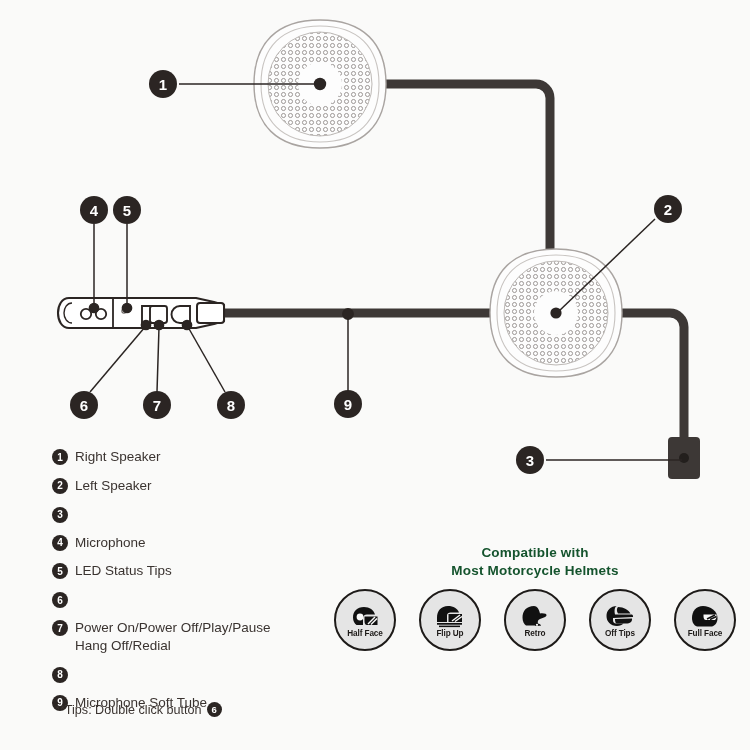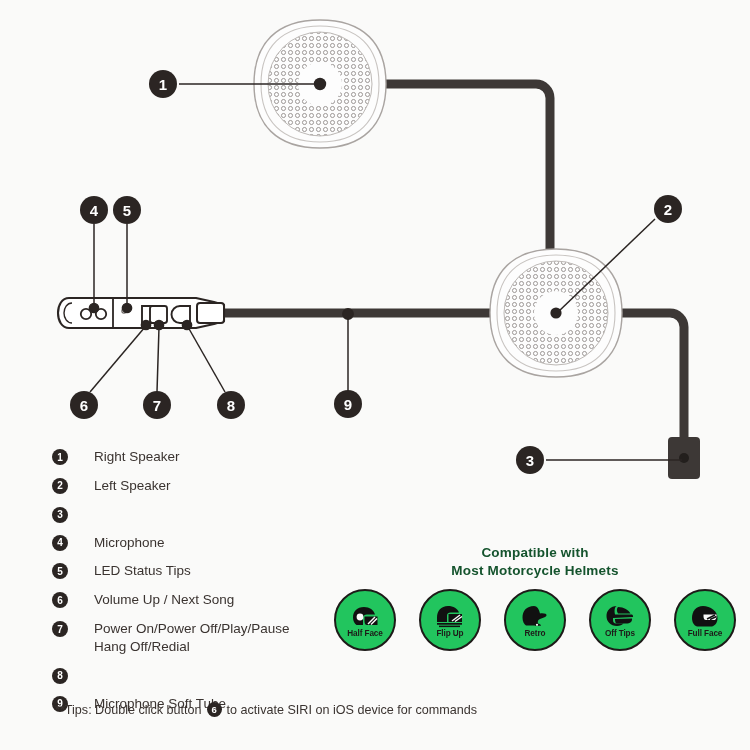--- a/index.html
+++ b/index.html
@@ -38,21 +38,21 @@
   }
   .legend-badge{
     flex:0 0 auto;
     width:16px;height:16px;border-radius:50%;
     background:#2b2523;color:#fff;
     font-size:10px;font-weight:700;
     display:flex;align-items:center;justify-content:center;
     margin-top:1px;
   }
   .legend-text{
-    margin-left:26px;
+    margin-left:7px;
     font-size:13.5px;
     line-height:1.32;
     color:#3a3330;
     white-space:pre-line;
   }
 
   
   #tips{
     position:absolute;left:55px;top:702px;
     font-size:12.6px;color:#3a3330;
@@ -75,21 +75,21 @@
   #compat .helmets{
     display:flex;justify-content:space-between;
     margin-top:9px;padding:0 4px;
   }
   .helmet{
     width:62px;height:62px;border-radius:50%;
     border:2px solid #1d1a18;
     display:flex;flex-direction:column;
     align-items:center;justify-content:center;
     box-sizing:border-box;
-    background:#22c55e;
+    background:#e5e5e5;
   }
   .helmet .glyph{height:27px;display:flex;align-items:flex-end;justify-content:center;}
   .helmet .hlabel{
     font-size:8.2px;font-weight:700;color:#1d1a18;
     margin-top:1px;letter-spacing:-.1px;white-space:nowrap;
   }
 </style>
 </head>
 <body>
 
@@ -231,40 +231,38 @@
     <div class="legend-row">
       <div class="legend-badge">4</div>
       <div class="legend-text">Microphone</div>
     </div>
     <div class="legend-row">
       <div class="legend-badge">5</div>
       <div class="legend-text">LED Status Tips</div>
     </div>
     <div class="legend-row">
       <div class="legend-badge">6</div>
-      <div class="legend-text">Volume Up / Next Song</div>
     </div>
     <div class="legend-row">
       <div class="legend-badge">7</div>
       <div class="legend-text">Power On/Power Off/Play/Pause
 Hang Off/Redial</div>
     </div>
     <div class="legend-row">
       <div class="legend-badge">8</div>
     </div>
     <div class="legend-row">
       <div class="legend-badge">9</div>
       <div class="legend-text">Microphone Soft Tube</div>
     </div>
   </div>
 
   <div id="tips">
     <span>**Tips: Double click button</span>
     <span class="tip-badge">6</span>
-    <span>to activate SIRI on iOS device for commands</span>
   </div>
 
   <div id="compat">
     <div class="compat-title">Compatible with
 Most Motorcycle Helmets</div>
     <div class="helmets">
 
       <div class="helmet">
         <span class="glyph">
           <svg width="30" height="24" viewBox="0 0 30 24">

